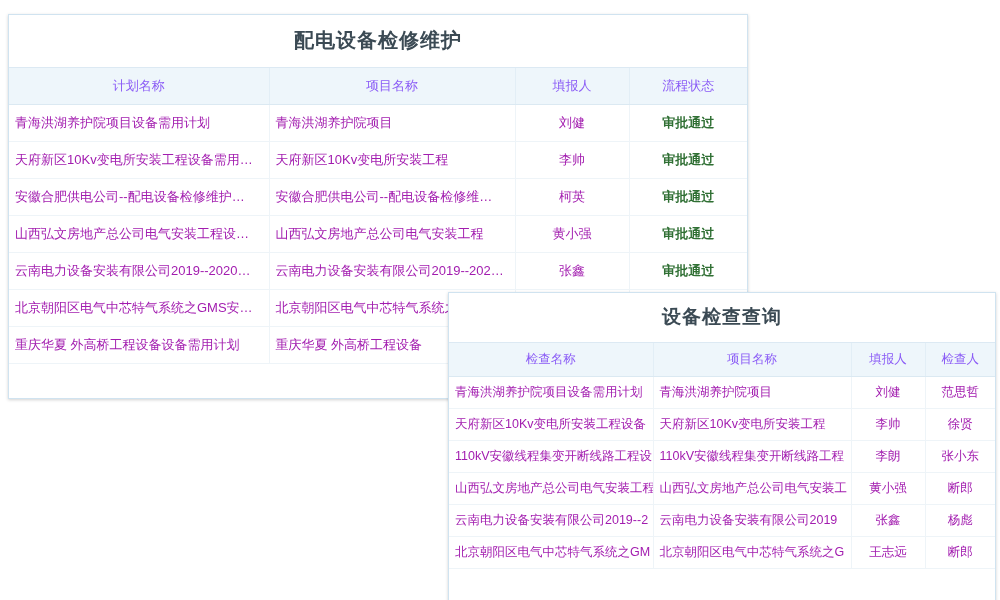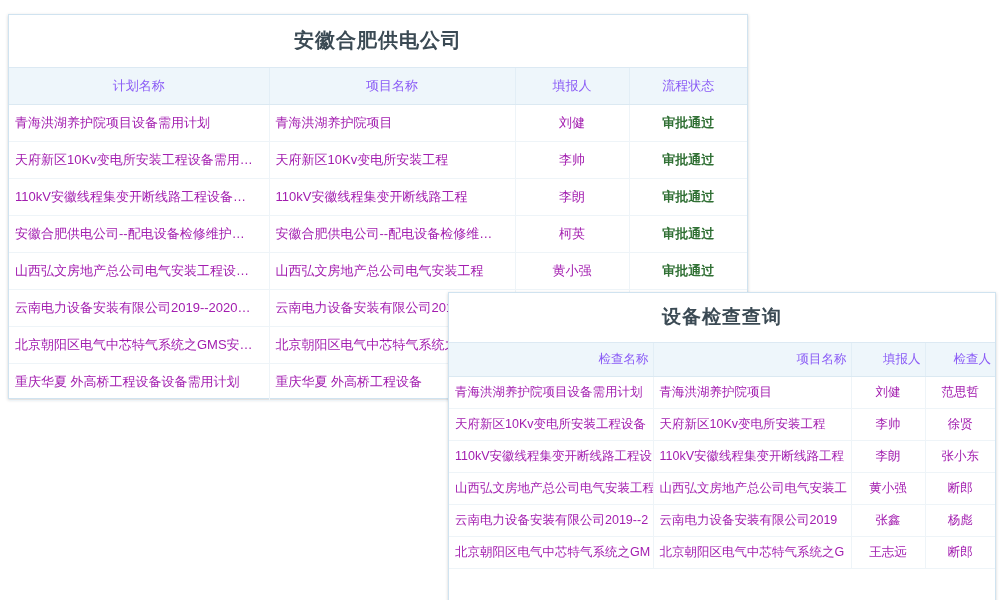--- a/index.html
+++ b/index.html
@@ -92,29 +92,29 @@
     top: 292px;
     width: 548px;
     height: 366px;
   }
   #panel-check .panel-title { font-size: 19px; padding: 11px 0 12px 0; }
   #panel-check .col-a { width: 204px; }
   #panel-check .col-b { width: 198px; }
   #panel-check .col-c { width: 74px; }
   #panel-check .col-d { width: 70px; }
   #panel-check tbody td { padding: 7px 6px; font-size: 12.5px; }
-  #panel-check thead th { font-size: 12.5px; padding: 8px 4px; text-align: right; }
+  #panel-check thead th { font-size: 12.5px; padding: 8px 4px; }
 </style>
 </head>
 <body>
 
 <div class="stage">
 
   <div class="panel" id="panel-plan">
-    <div class="panel-title">安徽合肥供电公司</div>
+    <div class="panel-title">配电设备检修维护</div>
     <table>
       <colgroup>
         <col class="col-a">
           <col class="col-b">
           <col class="col-c">
           <col class="col-d">
       </colgroup>
       <thead>
         <tr>
           <th>计划名称</th>
@@ -127,26 +127,20 @@
         <tr>
           <td class="c-left">青海洪湖养护院项目设备需用计划</td>
           <td class="c-left">青海洪湖养护院项目</td>
           <td class="c-center">刘健</td>
           <td class="c-center status-cell">审批通过</td>
         </tr>
         <tr>
           <td class="c-left">天府新区10Kv变电所安装工程设备需用…</td>
           <td class="c-left">天府新区10Kv变电所安装工程</td>
           <td class="c-center">李帅</td>
-          <td class="c-center status-cell">审批通过</td>
-        </tr>
-        <tr>
-          <td class="c-left">110kV安徽线程集变开断线路工程设备…</td>
-          <td class="c-left">110kV安徽线程集变开断线路工程</td>
-          <td class="c-center">李朗</td>
           <td class="c-center status-cell">审批通过</td>
         </tr>
         <tr>
           <td class="c-left">安徽合肥供电公司--配电设备检修维护…</td>
           <td class="c-left">安徽合肥供电公司--配电设备检修维…</td>
           <td class="c-center">柯英</td>
           <td class="c-center status-cell">审批通过</td>
         </tr>
         <tr>
           <td class="c-left">山西弘文房地产总公司电气安装工程设…</td>

